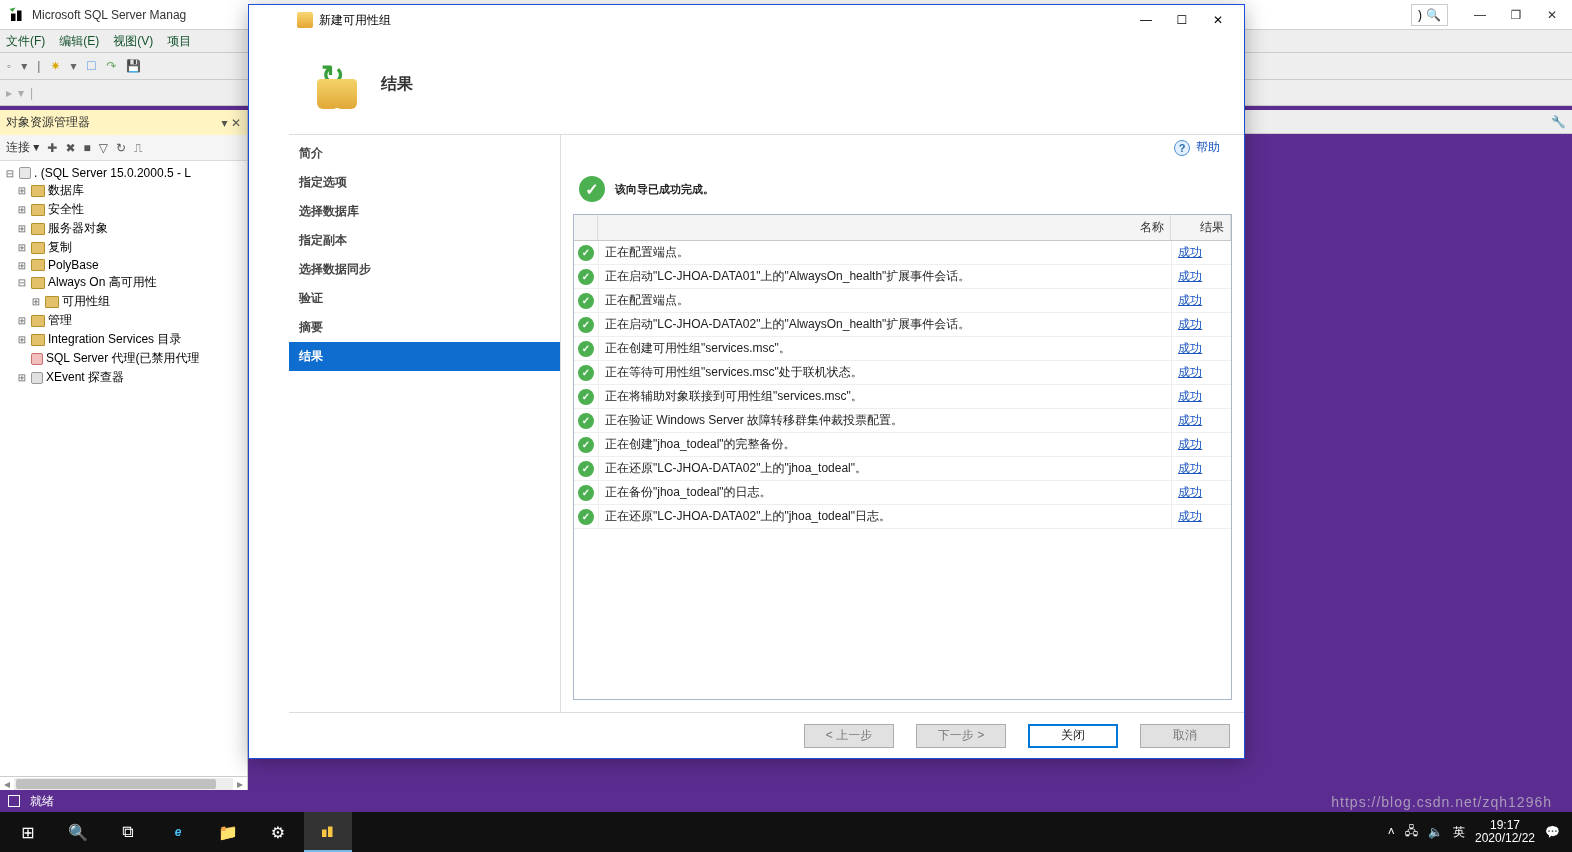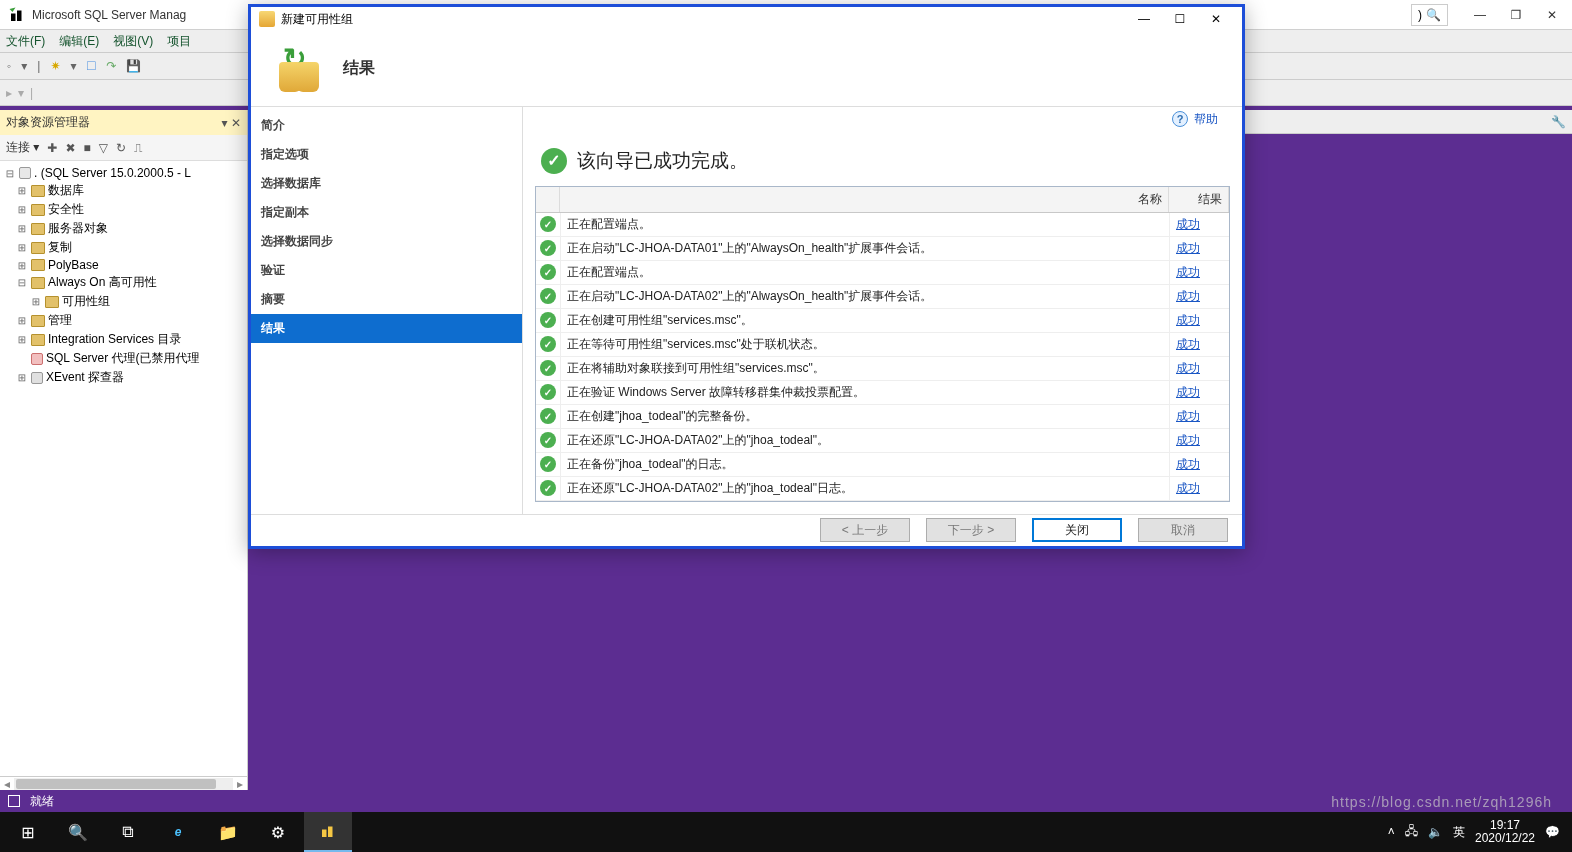--- a/index.html
+++ b/index.html
@@ -43,21 +43,21 @@
 .tree-scroll { height:14px; display:flex; align-items:center; border-top:1px solid #ccc; }
 .tree-scroll .sc-left { width:14px; text-align:center; color:#888; }
 .tree-scroll .sc-track { flex:1; height:12px; background:#eee; position:relative; }
 .tree-scroll .sc-thumb { position:absolute; left:2px; top:1px; height:10px; width:200px; background:#c0c0c0; border-radius:2px; }
 
 .right-workspace { flex:1; background:#5c2d91; position:relative; }
 .props-header { position:absolute; top:0; right:0; width:1240px; height:24px; background:#eee; display:flex; align-items:center; padding:0 6px; gap:6px; border-bottom: 1px solid #ccc;}
 .props-header .wrench { color:#888; margin-left:auto; }
 
 
-.dialog { position:absolute; left:248px; top:4px; width:997px; height:545px; background:#fff; box-shadow:0 4px 20px rgba(0,0,0,0.3); display:flex; flex-direction:column; z-index:50; border:3px solid #1d4ed8; }
+.dialog { position:absolute; left:248px; top:4px; width:997px; height:755px; background:#fff; box-shadow:0 4px 20px rgba(0,0,0,0.3); display:flex; flex-direction:column; z-index:50; border:1px solid #1d4ed8;padding-left:40px; }
 .dlg-title { height:30px; display:flex; align-items:center; padding:0 8px; }
 .dlg-title .dlg-icon { width:16px; height:16px; margin-right:6px; background:linear-gradient(#f7d774,#e5a634); border-radius:2px;}
 .dlg-title .dlg-text { flex:1; }
 .dlg-title .dlg-btn { width:36px; height:24px; display:flex; align-items:center; justify-content:center; cursor:pointer; }
 
 .dlg-header { height:100px; border-bottom:1px solid #ddd; display:flex; align-items:center; padding:10px 24px; gap:20px; }
 .dlg-header .big-icon { width:48px; height:48px; position:relative; }
 .dlg-header .big-icon .cyl { position:absolute; width:22px; height:30px; background:linear-gradient(#f5d46a,#e0a838); border-radius:4px 4px 6px 6px; bottom:0; }
 .dlg-header .big-icon .cyl.a { left:4px; }
 .dlg-header .big-icon .cyl.b { left:22px; }
@@ -68,37 +68,37 @@
 
 .dlg-nav { width:272px; border-right:1px solid #ddd; padding:4px 0; }
 .dlg-nav-item { padding:6px 10px; color:#444; cursor:pointer;font-weight:bold; }
 .dlg-nav-item.selected { background:#0e6dcf; color:#fff; }
 .dlg-help-row { display:flex; justify-content:flex-end; gap:6px; padding:4px 12px 4px 0; align-items:center; }
 .help-icon { width:16px; height:16px; border-radius:50%; background:#e3f0ff; border:1px solid #4a90d9; color:#2b6cb0; display:flex; align-items:center; justify-content:center; font-size:11px; font-weight:bold; }
 
 .dlg-content { flex:1; display:flex; flex-direction:column; padding: 0 12px 12px 12px; }
 .success-row { display:flex; align-items:center; gap:10px; padding:16px 6px 12px 6px; }
 .success-icon { width:26px; height:26px; border-radius:50%; background:#4caf50; display:flex; align-items:center; justify-content:center; color:#fff; font-size:16px; font-weight:bold; }
-.success-text { font-size:19px; font-weight:normal; color:#222; }
+.success-text { font-size:11px; font-weight:bold; color:#222; }
 .summary-label { padding: 4px 2px 4px 2px; color:#333; }
 
 .grid { border:1px solid #a9b7c9; flex:1; overflow:auto; }
 .grid-head { display:flex; background:#f4f4f4; border-bottom:1px solid #c8c8c8;text-align:right; }
 .grid-head .gh { padding:4px 6px; border-right:1px solid #dcdcdc; color:#333; }
 .gh-icon { width:24px; }
 .gh-name { flex:1; }
 .gh-result { width:60px; }
 .grid-row { display:flex; border-bottom:1px solid #eee; align-items:center; }
 .gr-icon { width:24px; display:flex; align-items:center; justify-content:center; }
 .ok-badge { width:16px;height:16px;border-radius:50%;background:#4caf50;color:#fff;font-size:10px;display:flex;align-items:center;justify-content:center;font-weight:bold; }
 .gr-name { flex:1; padding:3px 6px; color:#222; border-left:1px solid #eee; }
 .gr-result { width:60px; padding:3px 6px; border-left:1px solid #eee; }
 .gr-result a, .gr-result span.link { color:#1a56c4; text-decoration:underline; cursor:pointer; }
 
-.dlg-footer { height:46px; border-top:1px solid #ddd; display:flex; align-items:center; justify-content:flex-end; gap:16px; padding:0 14px; }
+.dlg-footer { height:46px; border-top:1px solid #ddd; display:flex; align-items:center; justify-content:flex-end; gap:22px; padding:0 14px; }
 .dlg-btn-std { width:90px; height:24px; border:1px solid #adadad; background:#e1e1e1; color:#777; display:flex; align-items:center; justify-content:center; cursor:default; }
 .dlg-btn-primary { border:2px solid #0078d7; color:#222; background:#fff; cursor:pointer; }
 
 .status-bar { height:22px; background:#5c2d91; color:#fff; display:flex; align-items:center; padding:0 8px; gap:10px; }
 .status-bar .sq { width:12px; height:12px; border:1px solid #fff; }
 
 .task-bar { height:40px; background:#111; display:flex; align-items:center; padding:0 4px; gap:2px; color:#fff; }
 .task-bar .tb-btn { width:48px; height:40px; display:flex; align-items:center; justify-content:center; color:#fff; font-size:16px; cursor:pointer; }
 .task-bar .tb-btn.active { background:#333; border-bottom:2px solid #76b9ed; }
 .task-bar .tray { margin-left:auto; display:flex; align-items:center; gap:10px; padding-right:8px; }

